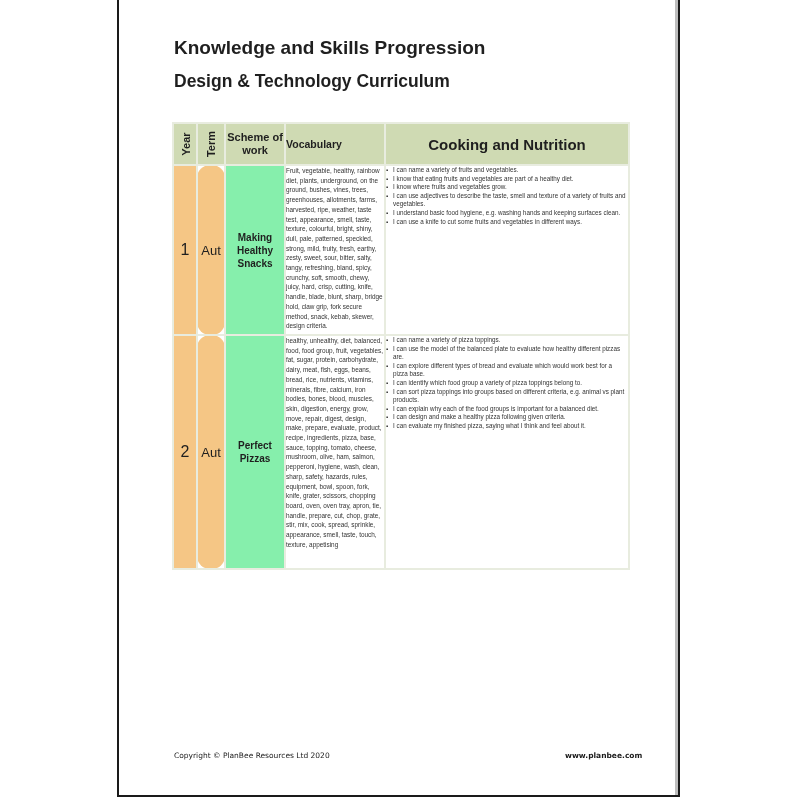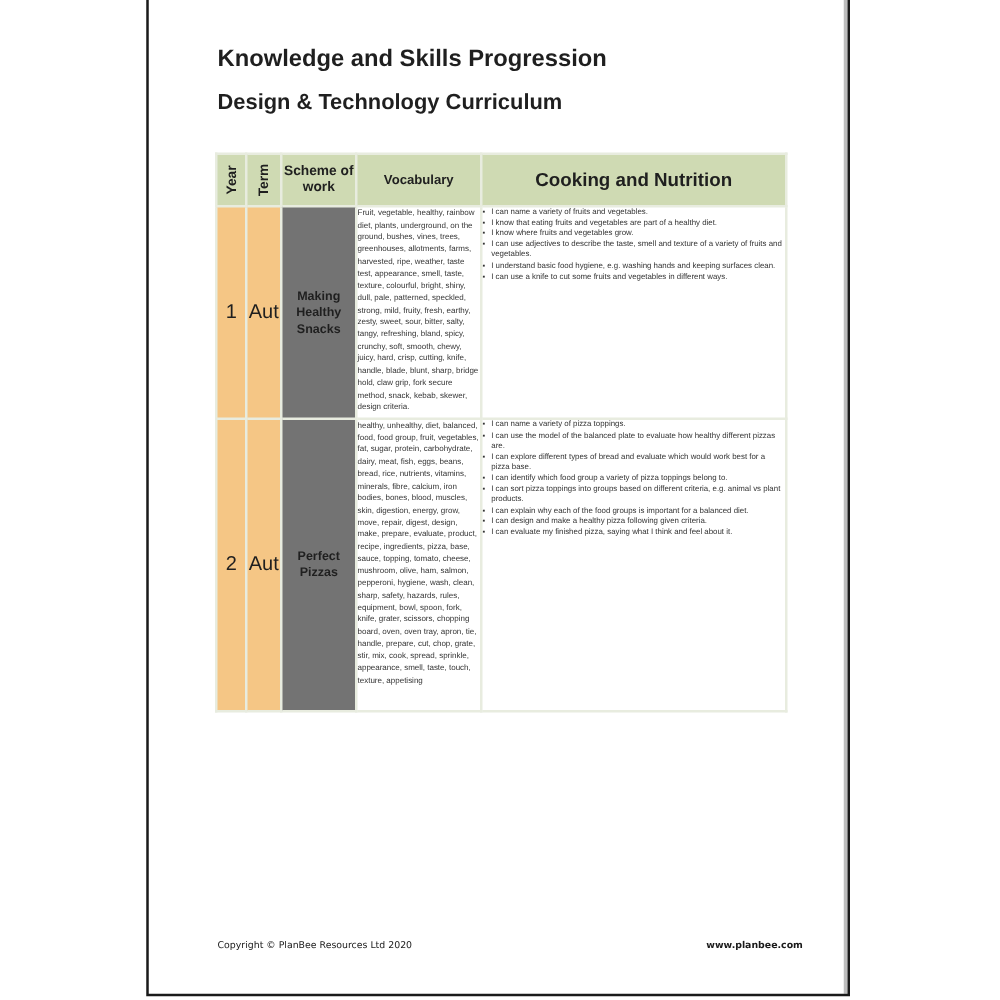--- a/index.html
+++ b/index.html
@@ -21,26 +21,26 @@
   table.grid {
     position: absolute; left: 53px; top: 122px; width: 456px;
     border-collapse: collapse; table-layout: fixed;
     border: 2px solid #e3e8d6;
   }
   table.grid th, table.grid td { border: 2px solid #e8ecdf; padding: 0; }
   table.grid th { background: #cfdab3; color: #1f1f1f; height: 40px; font-weight: bold; }
   .th-rot { font-size: 11px; }
   .th-rot span { display: inline-block; transform: rotate(-90deg); white-space: nowrap; }
   .th-scheme { font-size: 11px; line-height: 13px; text-align: center; }
-  .th-vocab { font-size: 10.5px; text-align: center; }
+  .th-vocab { font-size: 10.5px; text-align: left; }
   .th-topic { font-size: 15px; text-align: center; }
   td.orange { background: #f5c685; text-align: center; vertical-align: middle; color: #1f1f1f; }
   td.year { font-size: 16px; }
-  td.term { font-size: 16px; }
-  td.scheme { background: #737373; text-align: center; vertical-align: middle; font-size: 10px; line-height: 13px; font-weight: bold; color: #1f1f1f; }
+  td.term { font-size: 13px; border-radius: 13px; }
+  td.scheme { background: #86efac; text-align: center; vertical-align: middle; font-size: 10px; line-height: 13px; font-weight: bold; color: #1f1f1f; }
   td.vocab { background: #fff; vertical-align: top; font-size: 6.4px; line-height: 9.7px; color: #333; padding: 3px 3px 2px 3px; }
   td.outcomes { background: #fff; vertical-align: top; font-size: 6.3px; line-height: 8.6px; color: #333; padding: 3px 3px 2px 2px; }
   td.outcomes ul { list-style: none; margin: 0; padding: 0; }
   td.outcomes li { position: relative; padding-left: 7px; }
   td.outcomes li::before { content: "\25AA"; position: absolute; left: 0; top: 0; font-size: 6px; color: #333; }
   .row1 td { height: 168px; }
   .row2 td { height: 232px; }
 
   .footer-left { position: absolute; left: 55px; top: 751px; font-size: 7.5px; font-weight: normal; color: #1a1a1a; font-family: "DejaVu Sans", sans-serif; }
   .footer-right { position: absolute; left: 446px; top: 751px; font-size: 7.5px; font-weight: bold; color: #1a1a1a; font-family: "DejaVu Sans", sans-serif; }

